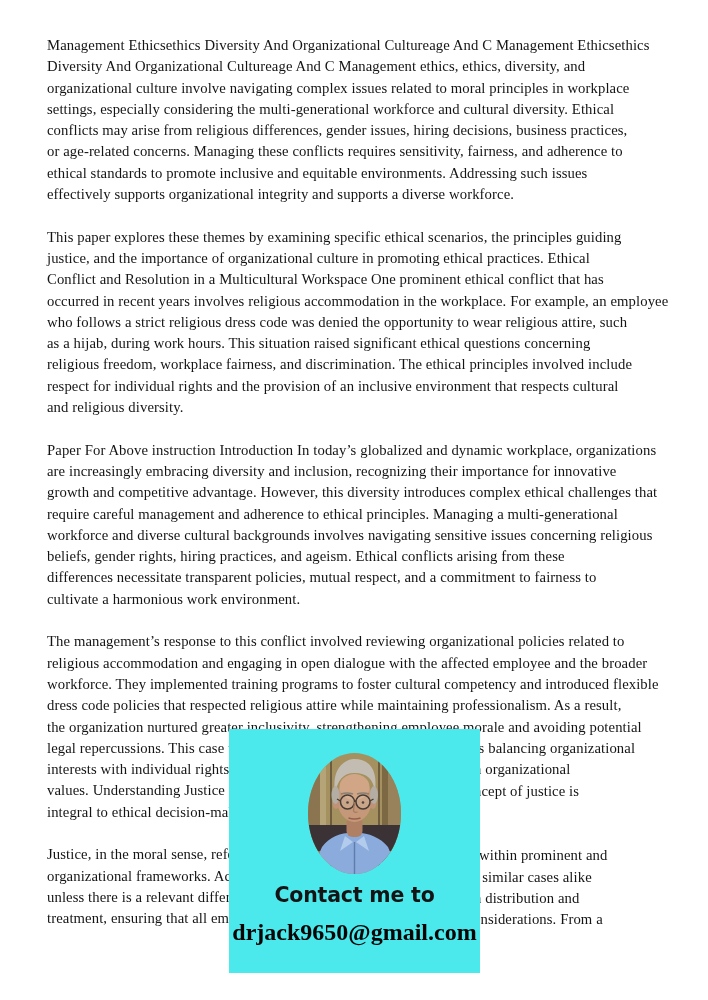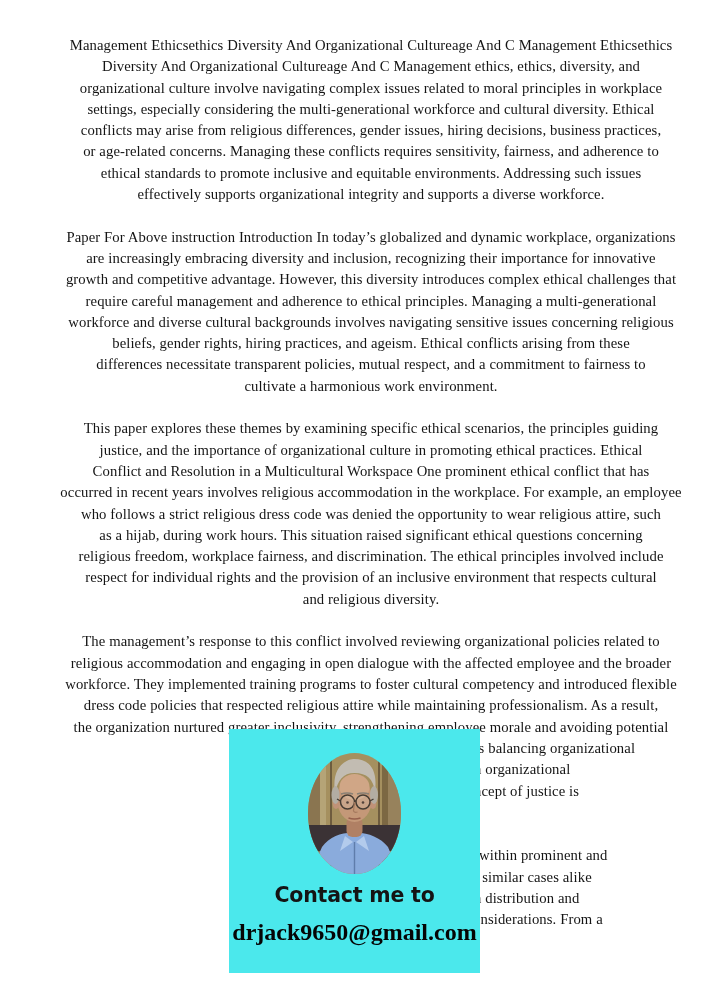--- a/index.html
+++ b/index.html
@@ -15,21 +15,20 @@
     left:47px;top:35px;
     width:648px;
     font-size:14.7px;
     line-height:21.3px;
     color:#141414;
     letter-spacing:0.1px;
   }
   .body-text p{
     margin:0 0 21.3px 0;
     white-space:pre;
-    text-align:center;
   }
   .body-text p:last-child{margin-bottom:0;}
   .frag{
     position:absolute;
     font-family:"Liberation Serif", serif;
     font-size:14.7px;
     line-height:21.3px;
     color:#141414;
     letter-spacing:0.1px;
     white-space:pre;
@@ -79,37 +78,37 @@
 
   <div class="body-text">
     <p>Management Ethicsethics Diversity And Organizational Cultureage And C Management Ethicsethics
 Diversity And Organizational Cultureage And C Management ethics, ethics, diversity, and
 organizational culture involve navigating complex issues related to moral principles in workplace
 settings, especially considering the multi-generational workforce and cultural diversity. Ethical
 conflicts may arise from religious differences, gender issues, hiring decisions, business practices,
 or age-related concerns. Managing these conflicts requires sensitivity, fairness, and adherence to
 ethical standards to promote inclusive and equitable environments. Addressing such issues
 effectively supports organizational integrity and supports a diverse workforce.</p>
-    <p>Paper For Above instruction Introduction In today’s globalized and dynamic workplace, organizations
-are increasingly embracing diversity and inclusion, recognizing their importance for innovative
-growth and competitive advantage. However, this diversity introduces complex ethical challenges that
-require careful management and adherence to ethical principles. Managing a multi-generational
-workforce and diverse cultural backgrounds involves navigating sensitive issues concerning religious
-beliefs, gender rights, hiring practices, and ageism. Ethical conflicts arising from these
-differences necessitate transparent policies, mutual respect, and a commitment to fairness to
-cultivate a harmonious work environment.</p>
     <p>This paper explores these themes by examining specific ethical scenarios, the principles guiding
 justice, and the importance of organizational culture in promoting ethical practices. Ethical
 Conflict and Resolution in a Multicultural Workspace One prominent ethical conflict that has
 occurred in recent years involves religious accommodation in the workplace. For example, an employee
 who follows a strict religious dress code was denied the opportunity to wear religious attire, such
 as a hijab, during work hours. This situation raised significant ethical questions concerning
 religious freedom, workplace fairness, and discrimination. The ethical principles involved include
 respect for individual rights and the provision of an inclusive environment that respects cultural
 and religious diversity.</p>
+    <p>Paper For Above instruction Introduction In today’s globalized and dynamic workplace, organizations
+are increasingly embracing diversity and inclusion, recognizing their importance for innovative
+growth and competitive advantage. However, this diversity introduces complex ethical challenges that
+require careful management and adherence to ethical principles. Managing a multi-generational
+workforce and diverse cultural backgrounds involves navigating sensitive issues concerning religious
+beliefs, gender rights, hiring practices, and ageism. Ethical conflicts arising from these
+differences necessitate transparent policies, mutual respect, and a commitment to fairness to
+cultivate a harmonious work environment.</p>
     <p>The management’s response to this conflict involved reviewing organizational policies related to
 religious accommodation and engaging in open dialogue with the affected employee and the broader
 workforce. They implemented training programs to foster cultural competency and introduced flexible
 dress code policies that respected religious attire while maintaining professionalism. As a result,
 the organization nurtured greater inclusivity, strengthening employee morale and avoiding potential
 legal repercussions. This case und
 interests with individual rights, and
 values. Understanding Justice in
 integral to ethical decision-making</p>
     <p>Justice, in the moral sense, refers

